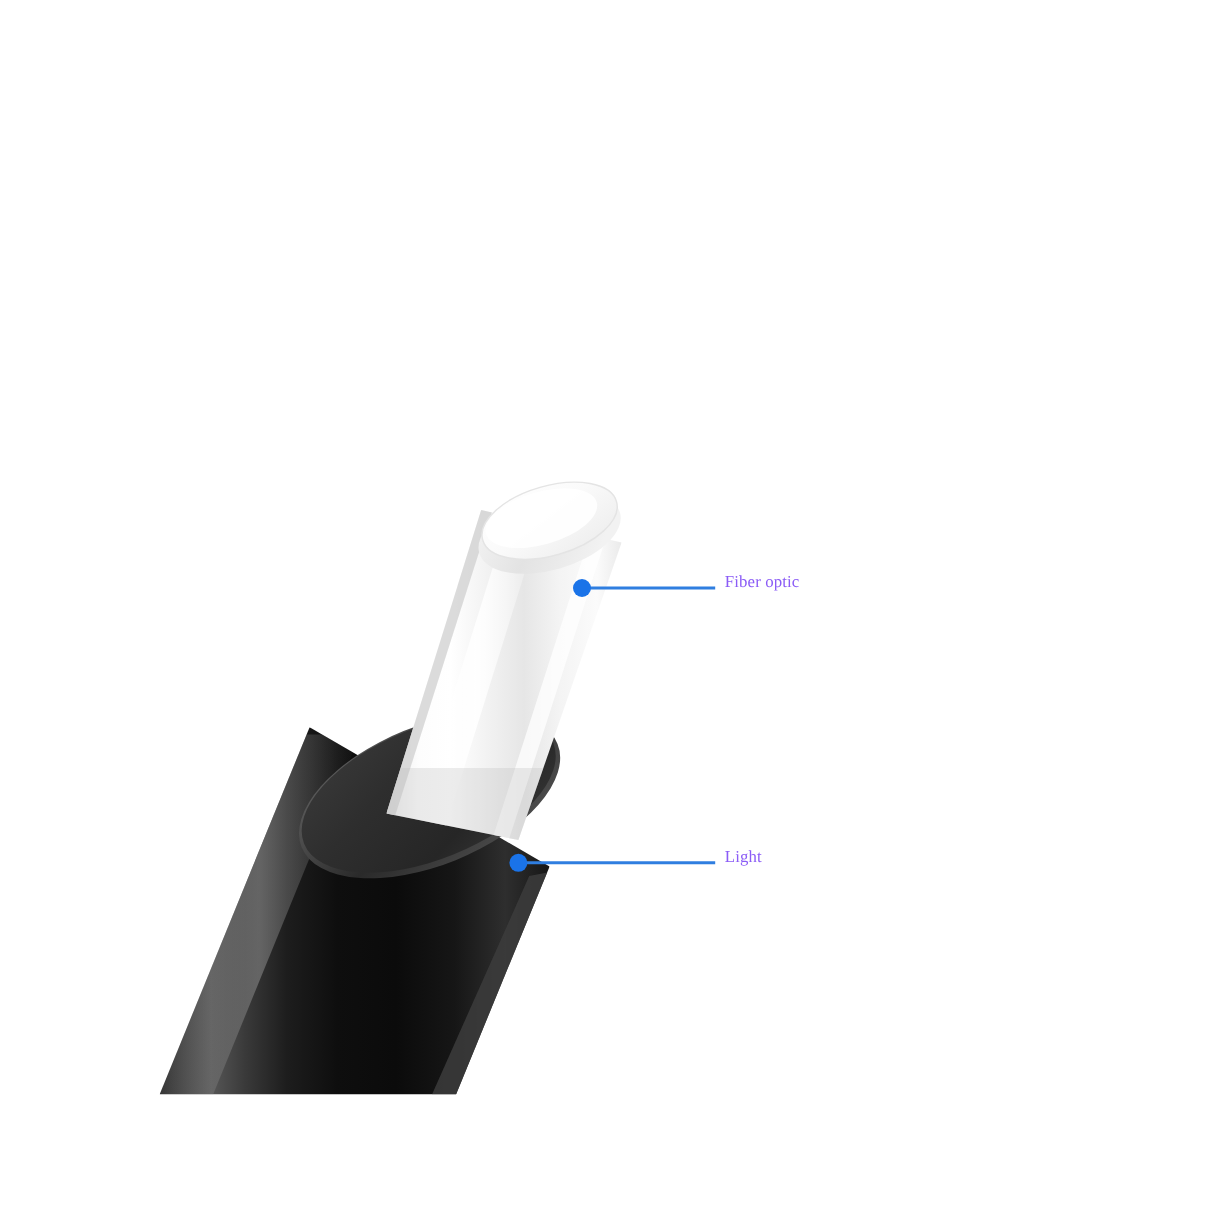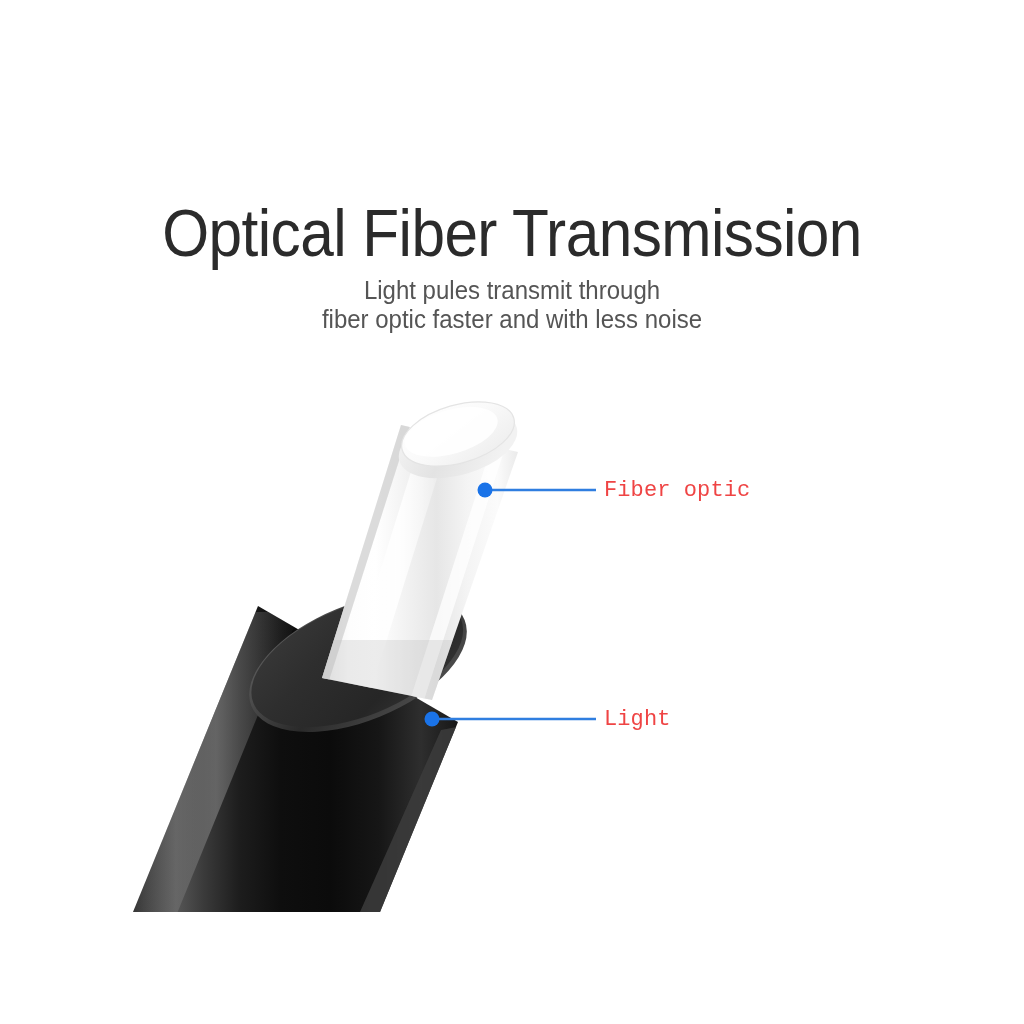--- a/index.html
+++ b/index.html
@@ -62,42 +62,35 @@
     left: 0;
     top: 0;
     width: 1024px;
     height: 1024px;
     pointer-events: none;
   }
 
   
   .callout-label {
     position: absolute;
-    font-family: Liberation Mono, monospace;
-    font-size: 22px;
+    font-family: Liberation Serif, serif;
+    font-size: 14px;
     font-weight: 400;
-    color: #ef4444;
+    color: #8b5cf6;
     white-space: nowrap;
     letter-spacing: 0.1px;
   }
   #label-fiber-optic { left: 604px; top: 478px; }
   #label-jacket      { left: 604px; top: 707px; }
 </style>
 </head>
 <body>
 
 <div id="stage">
 
-  <div class="heading-block">
-    <h1 class="page-title">Optical Fiber Transmission</h1>
-    <p class="subtitle">
-      <span class="sub-line">Light pules transmit through</span>
-      <span class="sub-line">fiber optic faster and with less noise</span>
-    </p>
-  </div>
 
   <svg id="illustration" viewBox="0 0 1024 1024" width="1024" height="1024" xmlns="http://www.w3.org/2000/svg">
     <defs>
 
       <linearGradient id="jacketBody" x1="0" y1="0" x2="1" y2="0">
         <stop offset="0.00" stop-color="#2a2a2a"></stop>
         <stop offset="0.07" stop-color="#3f3f3f"></stop>
         <stop offset="0.16" stop-color="#565656"></stop>
         <stop offset="0.24" stop-color="#3a3a3a"></stop>
         <stop offset="0.34" stop-color="#1d1d1d"></stop>

